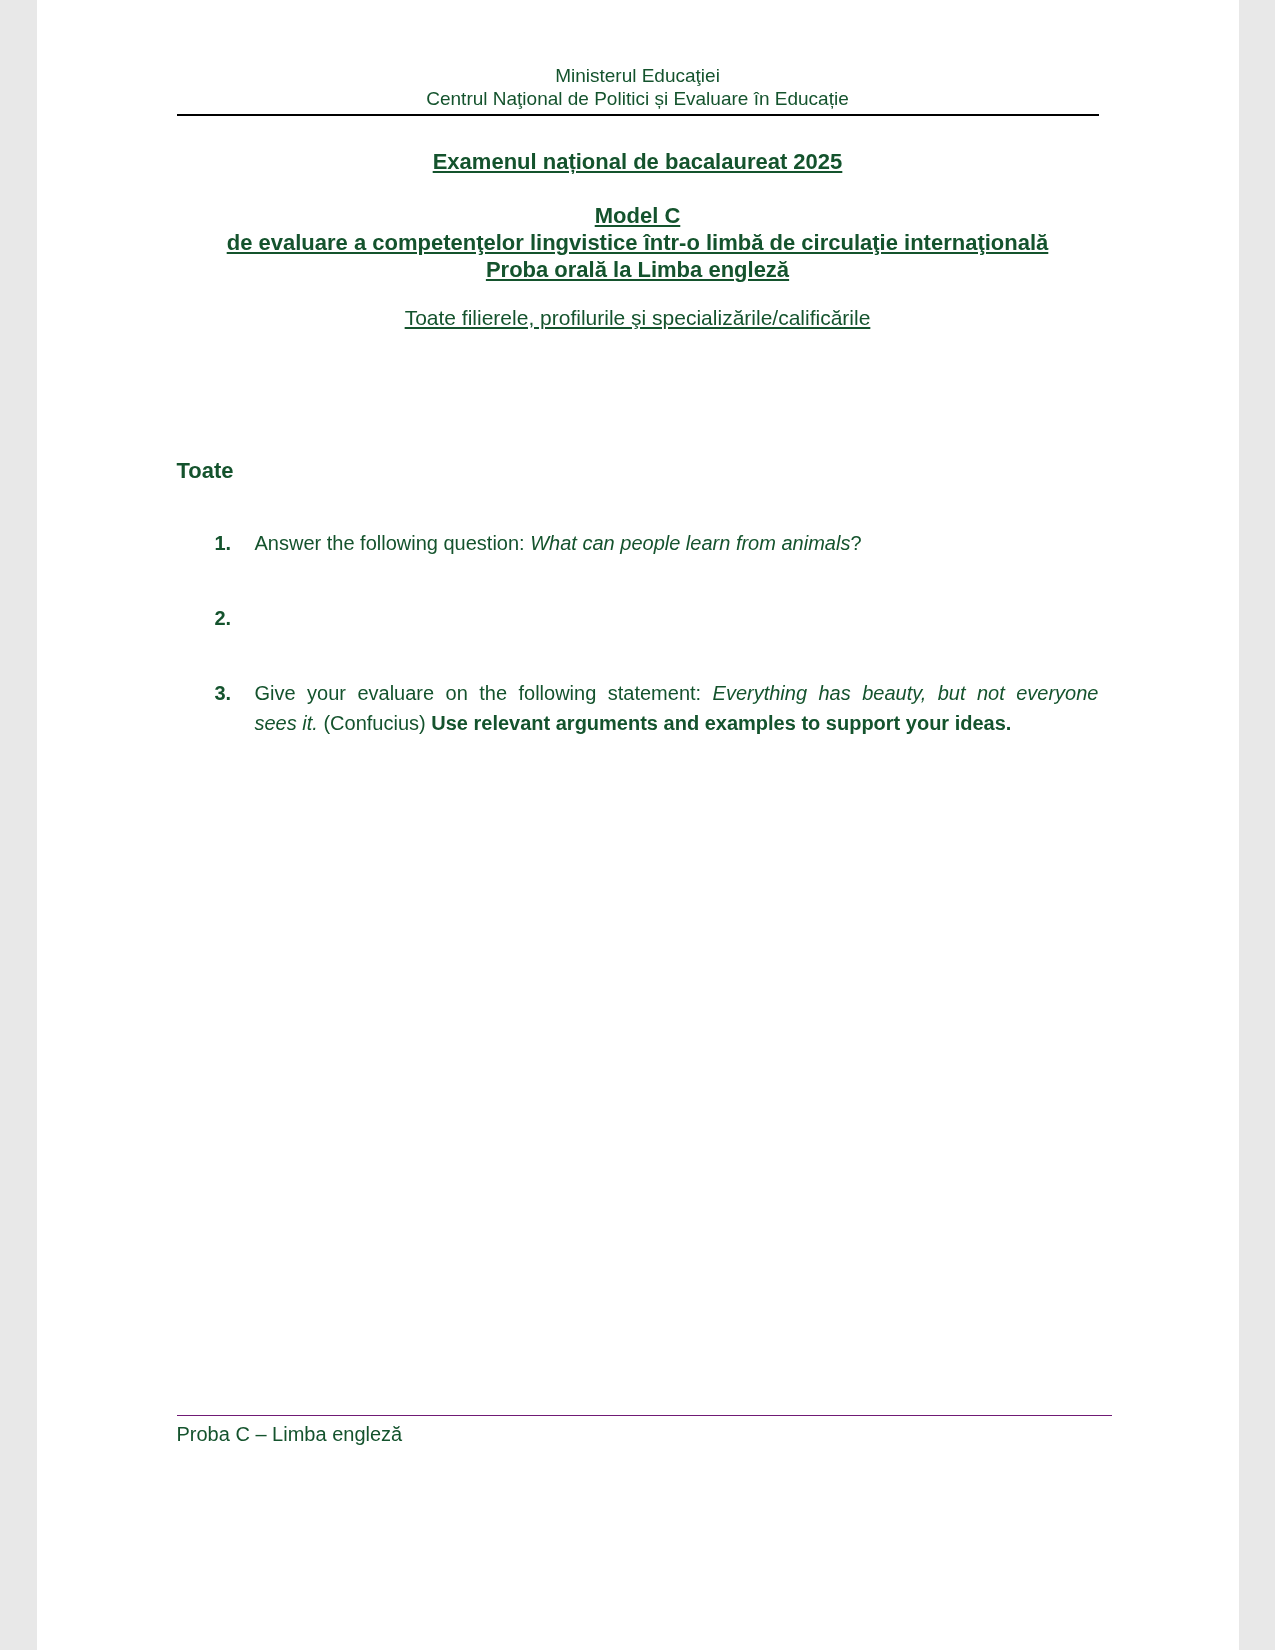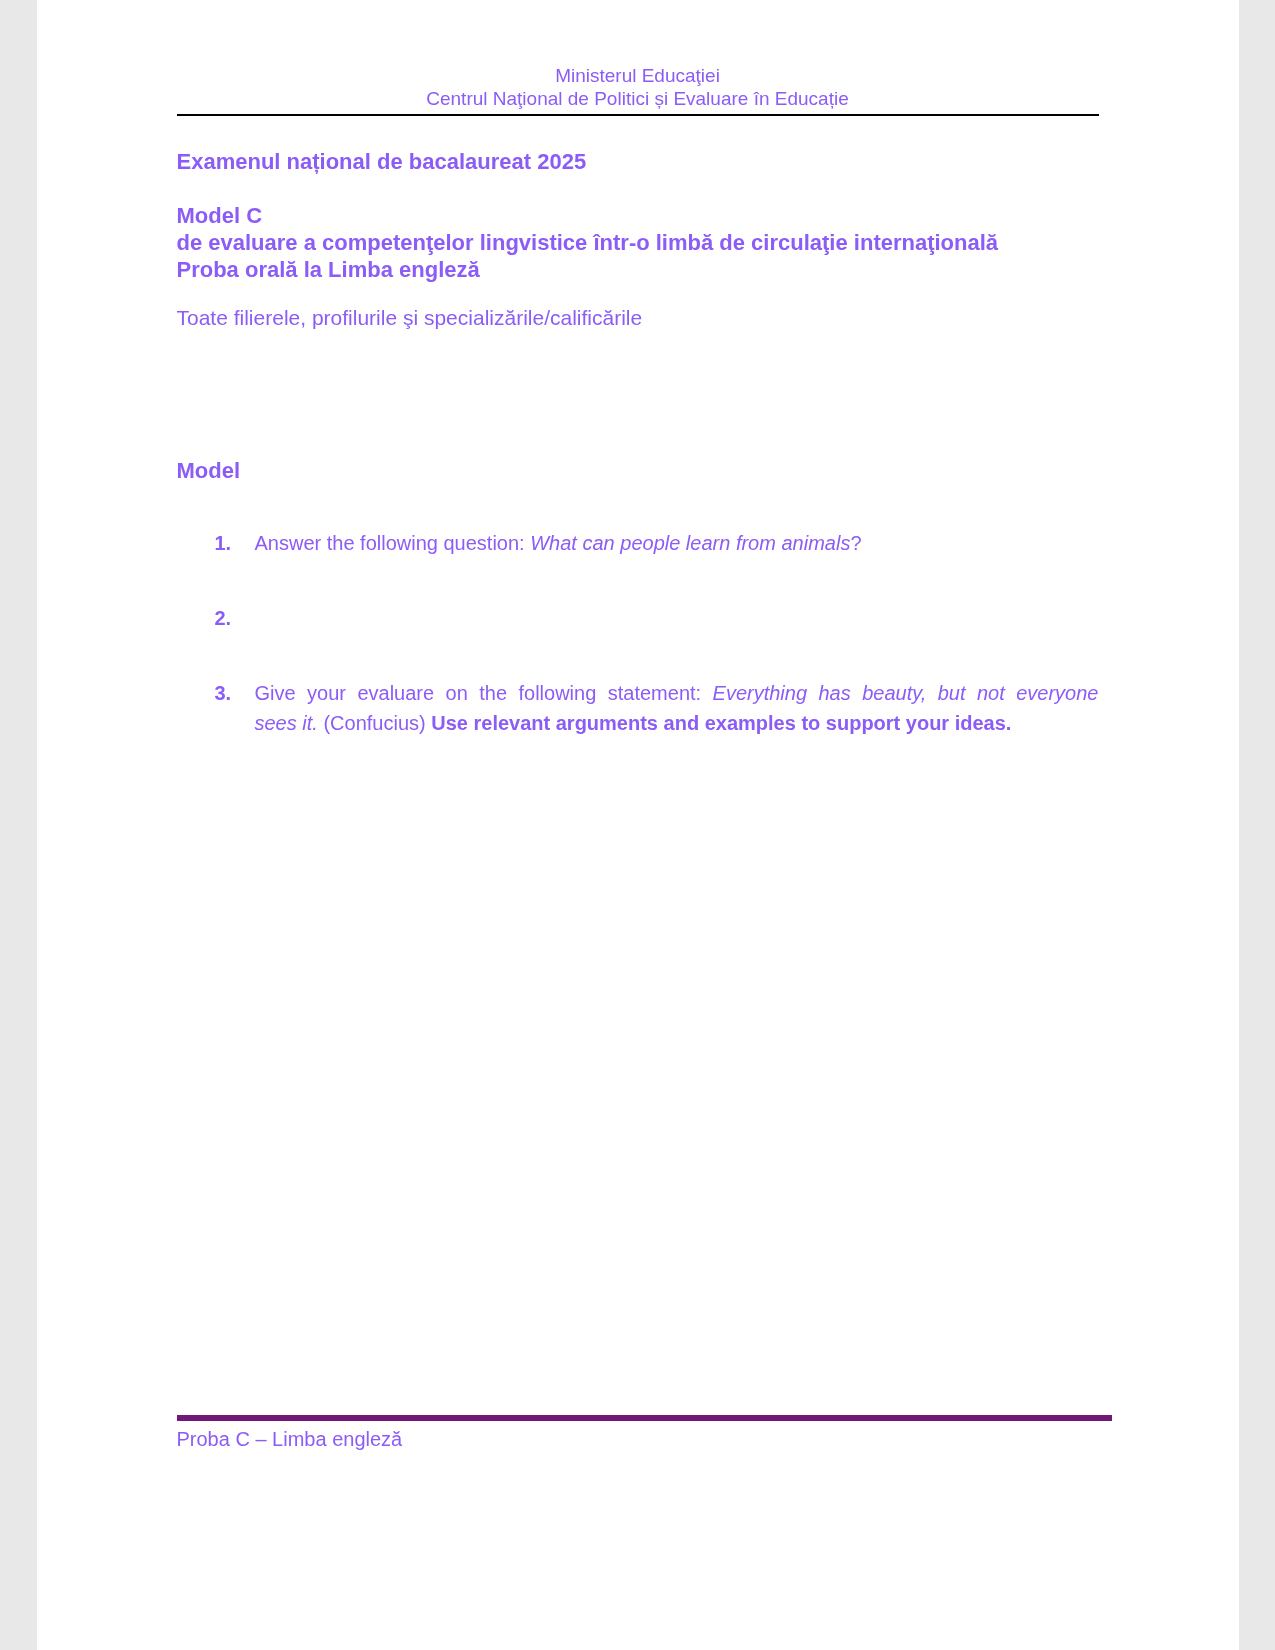--- a/index.html
+++ b/index.html
@@ -7,27 +7,27 @@
     padding: 0;
     background: #e8e8e8;
   }
   .page {
     position: relative;
     width: 1202px;
     height: 1650px;
     margin: 0 auto;
     background: #ffffff;
     font-family: "Liberation Sans", sans-serif;
-    color: #8b5cf6;
+    color: #14532d;
     overflow: hidden;
   }
   .content {
     padding: 64px 140px 0 140px;
   }
-  .center { text-align: left; }
+  .center { text-align: center; text-decoration: underline; }
   .bold { font-weight: 700; }
   .italic { font-style: italic; text-align: right; }
 
   .doc-header {
     text-align: center;
     font-size: 19px;
     line-height: 23px;
   }
   .header-rule {
     border-top: 2px solid #000000;
@@ -81,21 +81,21 @@
   .q-line.justify {
     text-align: justify;
     text-align-last: justify;
   }
 
   .footer {
     position: absolute;
     left: 140px;
     right: 127px;
     top: 1415px;
-    border-top: 6px solid #701a75;
+    border-top: 1px solid #701a75;
   }
   .footer-text {
     padding-top: 6px;
     font-size: 20px;
     line-height: 24px;
   }
 </style>
 </head>
 <body>
 
@@ -112,21 +112,21 @@
 
     <div class="proba-block bold center">
       <div>Model C</div>
       <div>de evaluare a competenţelor lingvistice într-o limbă de circulaţie internaţională</div>
     </div>
 
     <div class="oral-title bold center">Proba orală la Limba engleză</div>
 
     <div class="filiere center">Toate filierele, profilurile şi specializările/calificările</div>
 
-    <div class="model-label bold">Model</div>
+    <div class="model-label bold">Toate</div>
 
     <div class="questions">
 
       <div class="question">
         <span class="qnum">1.</span>
         <span class="qtext"><span>Answer the following question: </span><span class="italic">What can people learn from animals</span><span>?</span></span>
       </div>
 
       <div class="question">
         <span class="qnum">2.</span>

